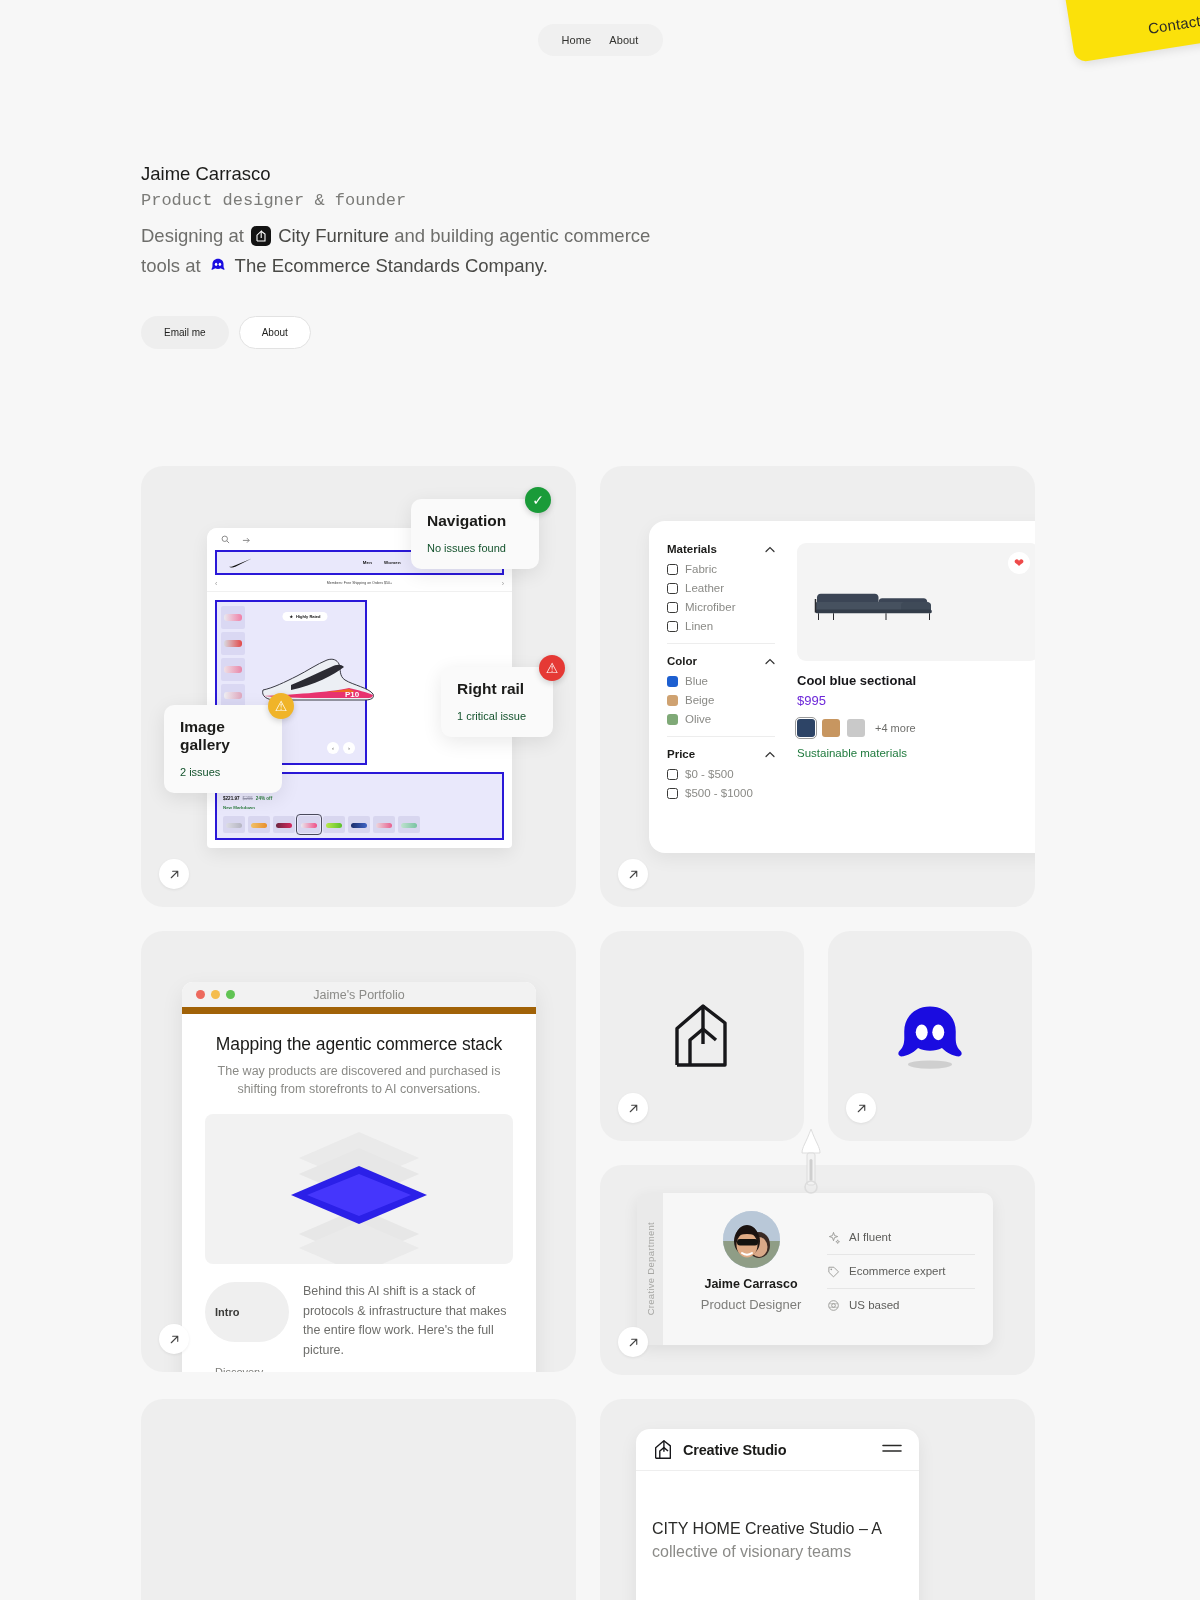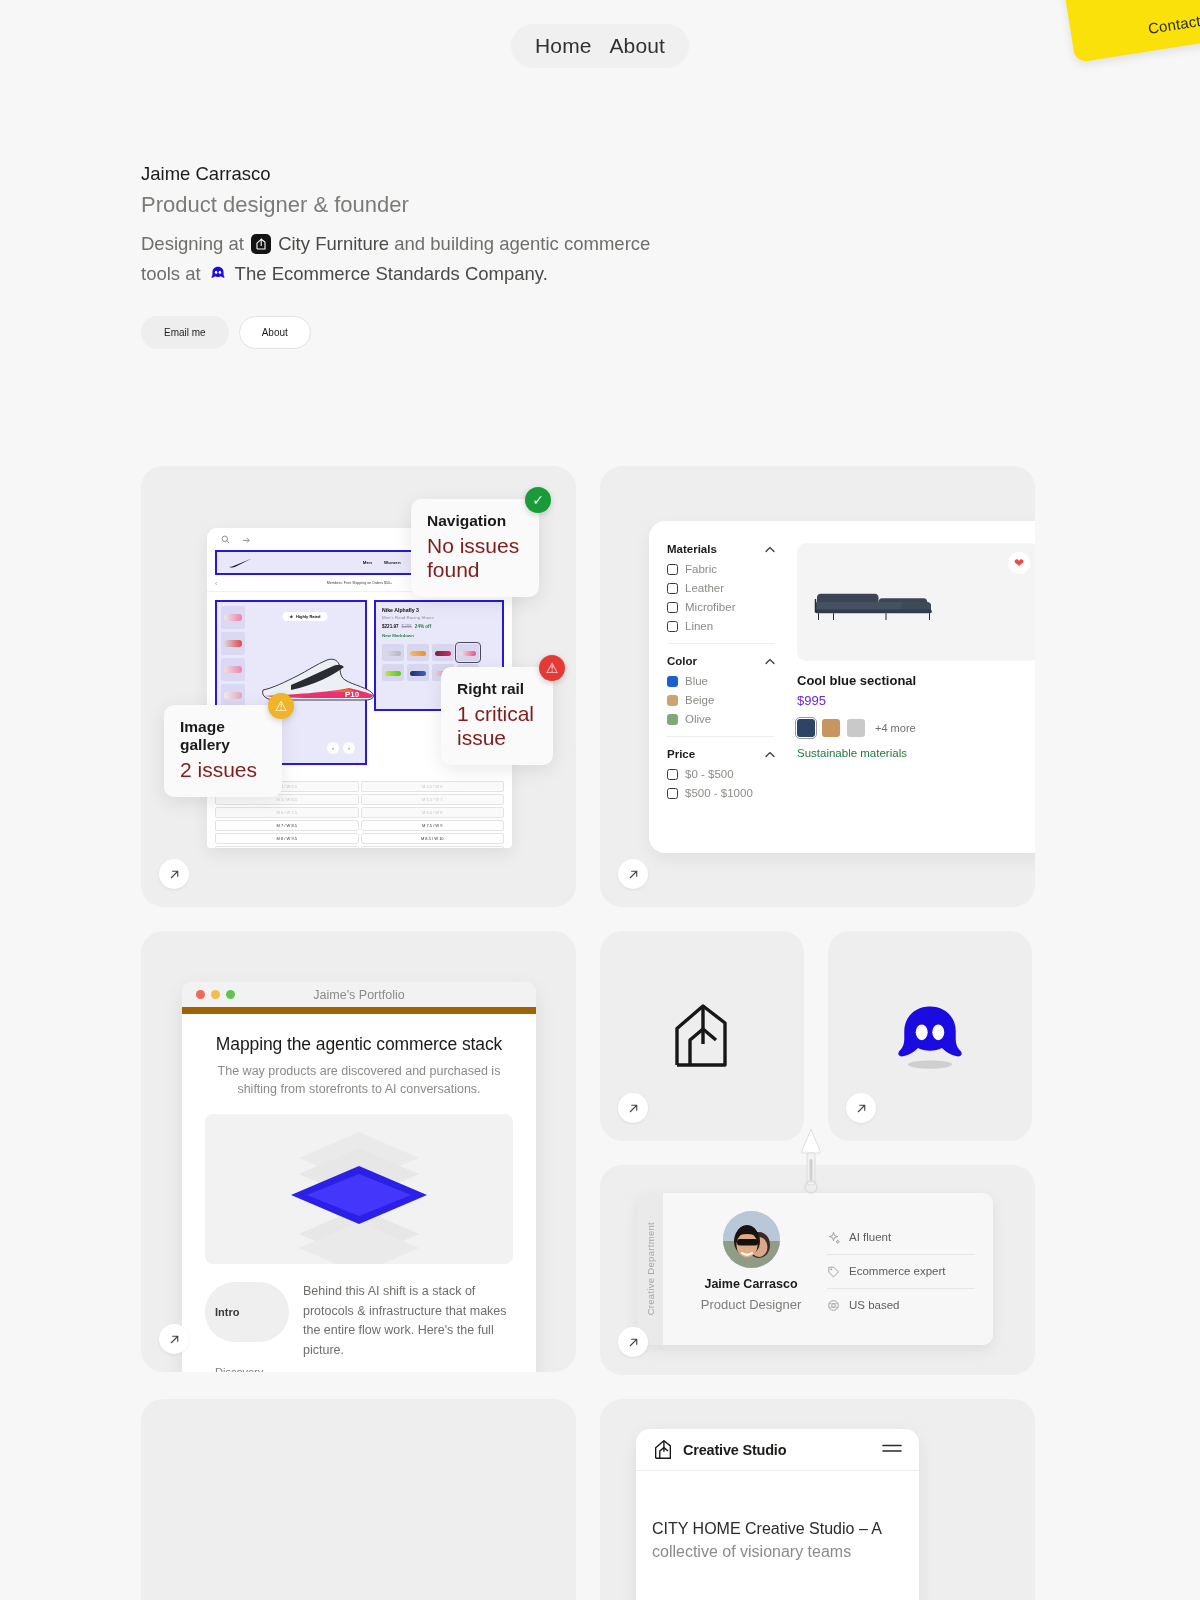--- a/index.html
+++ b/index.html
@@ -17,21 +17,21 @@
   .topnav {
     position: absolute; top: 24px; left: 0; right: 0;
     display: flex; justify-content: center;
   }
   .nav-pill {
     display: flex; align-items: center; gap: 10px;
     background: #f0f0f0; border-radius: 999px;
     padding: 9px 20px;
   }
   .nav-link {
-    font-size: 21px; color: #32322f; letter-spacing: .1px;
+    font-size: 11px; color: #32322f; letter-spacing: .1px;
     padding: 1px 4px; cursor: pointer; white-space: nowrap;
   }
   .contact-tab {
     position: absolute; top: -34px; right: -14px;
     width: 146px; height: 86px;
     background: #fbe10a;
     transform: rotate(-9deg);
     border-radius: 12px;
     box-shadow: 0 3px 10px rgba(0,0,0,.10);
   }
@@ -40,21 +40,21 @@
     font-size: 15px; color: #2b2b28; letter-spacing: .2px;
   }
   .contact-wrap {
     position: absolute; top: 0; right: 0; width: 160px; height: 90px;
     overflow: hidden;
   }
 
   
   .intro { position: absolute; left: 141px; top: 160px; width: 640px; }
   .intro h1 { font-size: 18.5px; font-weight: 400; color: #1c1c1a; line-height: 1.5; }
-  .intro .role { font-size: 22px; font-weight: 400; color: #7b7b78; line-height: 1.5; }
+  .intro .role { font-size: 17px; font-weight: 400; color: #7b7b78; line-height: 1.5; font-family: Liberation Mono, monospace; }
   .intro .blurb {
     margin-top: 8px; font-size: 18.5px; color: #6e6e6b;
     line-height: 1.62; max-width: 515px;
   }
   .inline-logo {
     display: inline-block; vertical-align: -4px;
     width: 20px; height: 20px; border-radius: 5px;
     background: #131313; position: relative; margin: 0 2px;
   }
   .inline-logo svg { position: absolute; left: 3px; top: 3px; }
@@ -95,21 +95,21 @@
   .nike-nav {
     margin: 0 8px; height: 25px; background: #e9e8fb;
     border: 2px solid #2a18d8; display: flex; align-items: center; padding: 0 10px;
   }
   .nike-swoosh { width: 26px; height: 10px; }
   .nike-links { margin-left: auto; display: flex; gap: 12px; padding-right: 4px; }
   .nike-links span { font-size: 4.4px; color: #111; font-weight: 700; letter-spacing: .2px; }
   .promo { height: 17px; display: flex; align-items: center; justify-content: space-between; padding: 0 8px; border-bottom: 1px solid #f0f0f0; }
   .promo .pt { font-size: 3.6px; color: #444; margin: 0 auto; }
   .promo .ch { font-size: 7px; color: #999; }
-  .pdp { display: flex; gap: 7px; padding: 8px; }
+  .pdp { display: flex; gap: 7px; padding: 8px; flex-direction: column; }
   .gallery {
     width: 152px; border: 2px solid #2a18d8; background: #e9e8fb;
     display: flex; padding: 4px; gap: 4px; position: relative; height: 165px;
   }
   .thumbs { width: 24px; display: flex; flex-direction: column; gap: 3px; }
   .thumb { height: 23px; background: #dad8f3; border-radius: 2px; position: relative; overflow: hidden; }
   .thumb i { position: absolute; left: 3px; right: 3px; top: 8px; height: 7px; border-radius: 3px; display: block; }
   .hero { flex: 1; position: relative; }
   .rated {
     position: absolute; top: 6px; left: 50%; transform: translateX(-50%);
@@ -140,21 +140,21 @@
   .sizes .lbl { font-size: 4.6px; font-weight: 700; color: #111; margin-bottom: 3px; }
   .size-grid { display: grid; grid-template-columns: 1fr 1fr; gap: 2px; }
   .size { height: 11px; border: 1px solid #e3e3e3; border-radius: 2px; display: flex; align-items: center; justify-content: center; font-size: 4px; color: #333; }
   .size.dis { color: #c6c6c6; background: #fafafa; }
 
   .note {
     position: absolute; background: #fafafa; border-radius: 10px;
     padding: 13px 16px 15px; box-shadow: 0 5px 20px rgba(0,0,0,.09); z-index: 20;
   }
   .note .t { font-size: 15.5px; font-weight: 700; color: #1b1b19; }
-  .note .d { font-size: 21px; color: #7f1d1d; margin-top: 4px; }
+  .note .d { font-size: 11px; color: #14532d; margin-top: 12px; }
   .badge {
     position: absolute; width: 26px; height: 26px; border-radius: 50%;
     display: flex; align-items: center; justify-content: center;
     color: #fff; font-size: 14px; box-shadow: 0 2px 6px rgba(0,0,0,.18);
   }
   .n-nav { left: 270px; top: 33px; width: 128px; }
   .n-nav .badge { background: #1a9b39; right: -12px; top: -12px; }
   .n-rail { left: 300px; top: 201px; width: 112px; }
   .n-rail .badge { background: #e53935; right: -12px; top: -12px; }
   .n-gal { left: 23px; top: 239px; width: 118px; }

